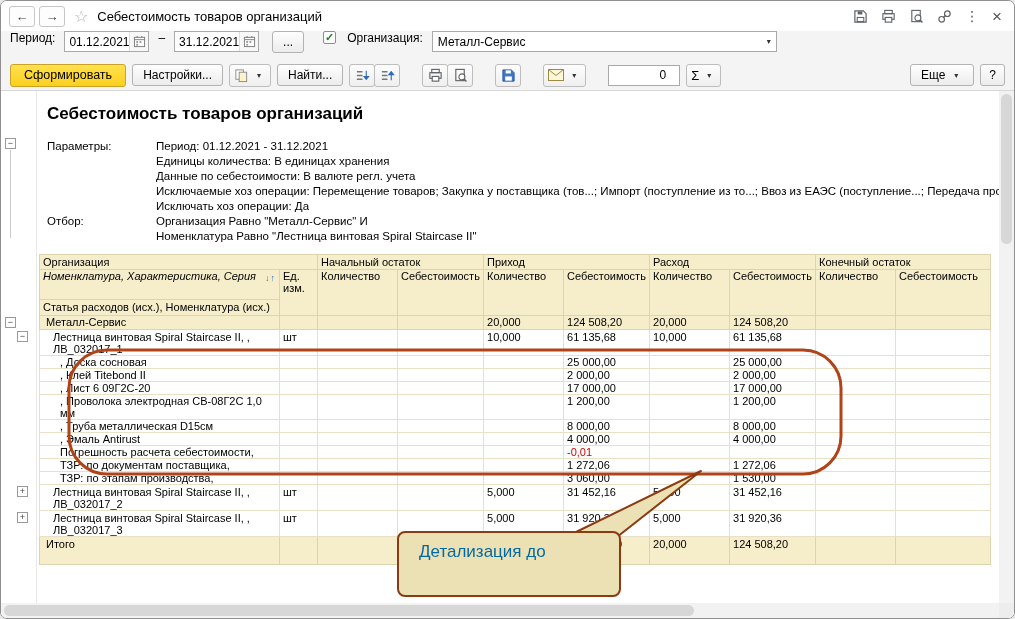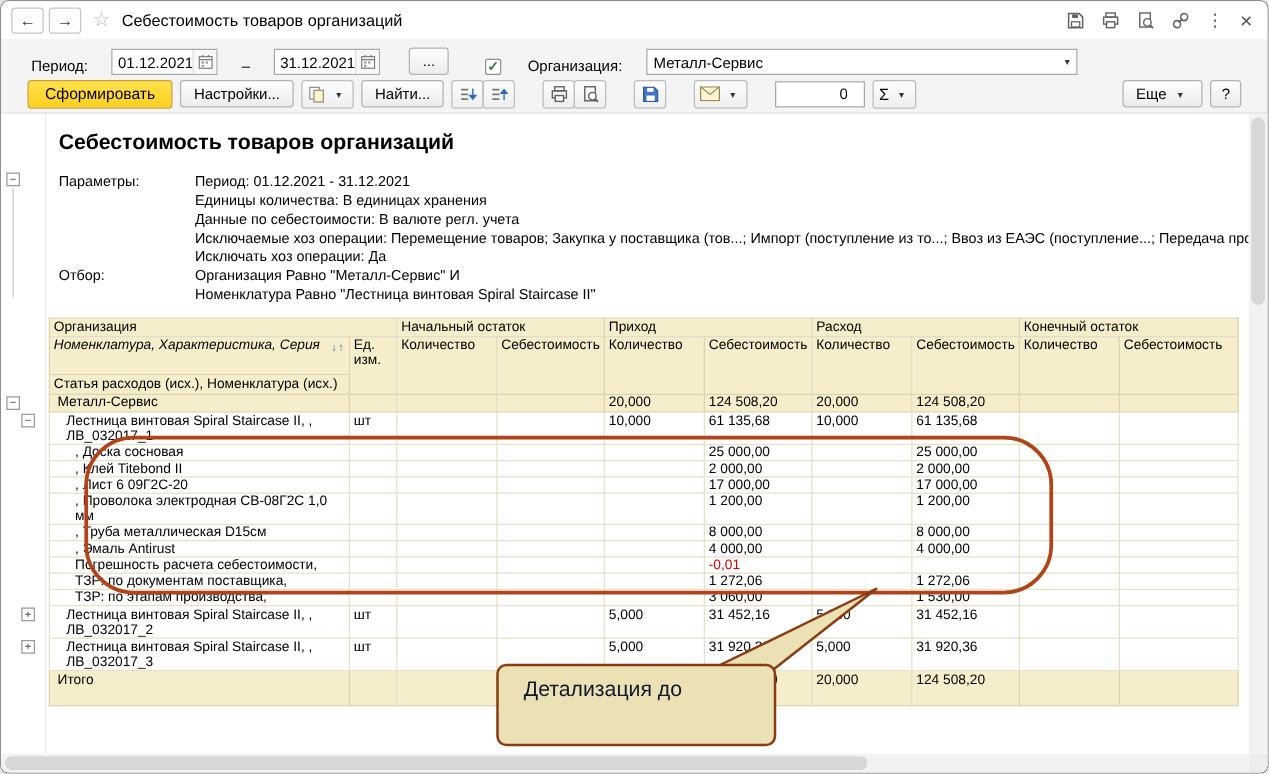--- a/index.html
+++ b/index.html
@@ -14,38 +14,38 @@
             font-size:13px; color:#3c3c3c; display:flex; align-items:center; justify-content:center; cursor:default; }
   .navbtn.fwd { margin-left:-2px; }
   .star { font-size:16px; color:#b4b4b4; margin:0 3px; }
   .apptitle { font-size:13px; color:#000; }
   .tb-icons { margin-left:auto; display:flex; align-items:center; gap:13px; }
   .ic { display:flex; align-items:center; justify-content:center; }
   .kebab { font-size:14px; color:#555; }
   .closex { font-size:17px; color:#555; line-height:1; }
 
   
-  .filterbar { height:29px; background:#f4f4f4; display:flex; align-items:flex-end; padding:0 24px; gap:17px;
+  .filterbar { height:29px; background:#f4f4f4; display:flex; align-items:flex-start; padding:0 9px; gap:7px;
                font-size:12px; flex:0 0 auto; }
   .flabel { color:#000; margin-right:2px; }
   .datebox { display:flex; align-items:center; height:21px; background:#fff; border:1px solid #a9a9a9; }
   .datebox input { width:64px; border:none; outline:none; font:12px "Liberation Sans",sans-serif; padding:0 0 0 4px; background:transparent; }
   .calbtn { width:19px; height:19px; display:flex; align-items:center; justify-content:center; background:#f8f8f8; border-left:1px solid #ddd; }
   .dash { margin:0 2px; }
   .btn { height:22px; border:1px solid #b3b3b3; background:linear-gradient(#fefefe,#ececec); border-radius:3px;
          font-size:12px; padding:0 10px; display:flex; align-items:center; gap:4px; color:#000; }
   .checkbox { width:13px; height:13px; border:1px solid #8e8e8e; border-radius:2px; background:#fff; margin-left:12px;
               display:flex; align-items:center; justify-content:center; font-size:11px; font-weight:bold; color:#2a7d2e; }
   .combo { width:345px; height:21px; border:1px solid #a9a9a9; background:#fff; display:flex; align-items:center; }
   .combo .val { flex:1; padding-left:5px; font-size:12px; }
   .darr { font-size:8px; color:#333; width:14px; text-align:center; }
 
   
   .actionbar { height:31px; background:#f4f4f4; border-bottom:1px solid #d7d7d7; display:flex; align-items:center;
-               padding:0 21px; gap:6px; font-size:12px; flex:0 0 auto; }
+               padding:0 9px; gap:6px; font-size:12px; flex:0 0 auto; }
   .gen { height:23px; padding:0 13px; background:linear-gradient(#ffe14d,#fccf1e); border:1px solid #c9a227;
          border-radius:3px; font-size:12.5px; display:flex; align-items:center; }
   .ibtn { height:23px; min-width:26px; border:1px solid #bdbdbd; background:linear-gradient(#fdfdfd,#efefef);
           border-radius:3px; display:flex; align-items:center; justify-content:center; padding:0 4px; gap:3px; }
   .numfield { width:72px; height:21px; border:1px solid #a9a9a9; background:#fff;
               font:12px "Liberation Sans",sans-serif; text-align:right; padding-right:13px; }
   .gap { width:10px; }
   .spacer { flex:1; }
   .sigma { font-size:13px; }
 
@@ -83,21 +83,21 @@
   tr.row-detail .c-name { padding-left:20px; }
   .c-num { text-align:right; white-space:nowrap; }
   .neg { color:#d40000; }
   .h-nom { position:relative;font-style:italic; }
   .sics { position:absolute; right:3px; top:2px; font-size:9px; color:#3a6fb0; letter-spacing:1px; }
   .h-unit { white-space:pre-line; }
 
   
   .overlay { position:absolute; left:0; top:0; width:998px; height:512px; pointer-events:none; z-index:6; }
   .callout { position:absolute; left:396px; top:440px; width:224px; height:66px; background:#ece1b5;
-             border:2px solid #8a3b12; border-radius:8px; color:#0f172a; font-size:17px;
+             border:2px solid #8a3b12; border-radius:8px; color:#0369a1; font-size:17px;
              padding:7px 0 0 20px; line-height:24px; z-index:7; }
 
   
   .vscroll { position:absolute; right:0; top:0; bottom:15px; width:15px; background:#f2f2f2; }
   .vthumb { position:absolute; left:2px; right:2px; top:3px; height:150px; background:#d7d7d7; border-radius:6px; }
   .hscroll { position:absolute; left:0; right:15px; bottom:0; height:15px; background:#f2f2f2; }
   .hthumb { position:absolute; top:2px; bottom:2px; left:3px; width:690px; background:#d7d7d7; border-radius:6px; }
   .corner { position:absolute; right:0; bottom:0; width:15px; height:15px; background:#ededed; }
 </style>
 </head>

